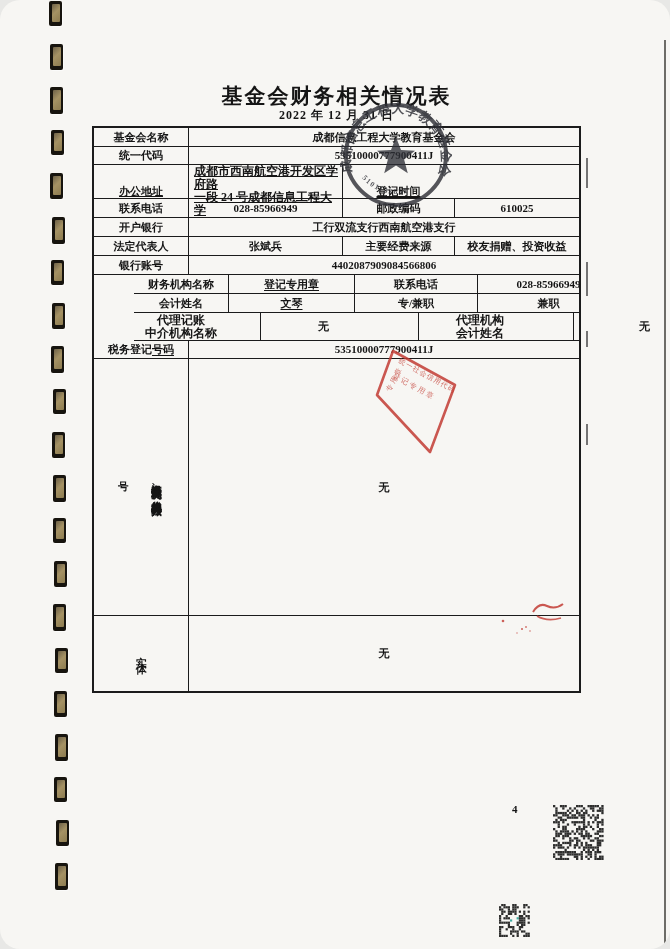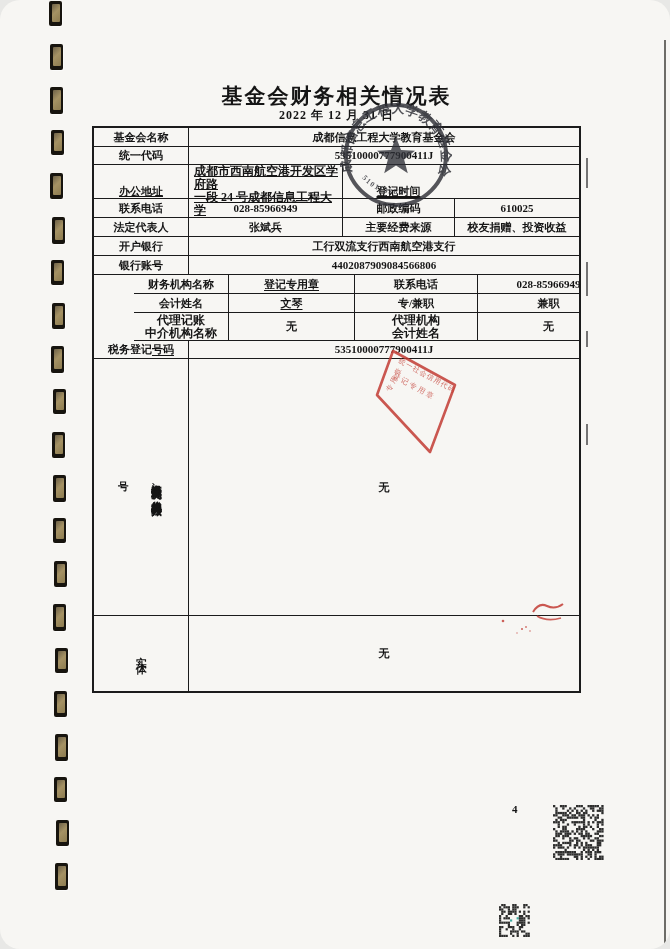--- a/index.html
+++ b/index.html
@@ -23,21 +23,21 @@
   .trow:last-child{border-bottom:none;}
   .g-m{grid-template-columns:94px 391px;}
   .g-a{grid-template-columns:94px 154px 112px 125px;}
   .g-b{grid-template-columns:94px 126px 123px 142px;margin-left:40px;}
   .cell{display:flex;align-items:center;justify-content:center;text-align:center;
         font-size:11px;font-weight:700;line-height:1.15;box-sizing:border-box;position:relative;}
   .cell + .cell{border-left:1.4px solid #1b1b1b;}
   .cell.left{justify-content:flex-start;text-align:left;padding-left:5px;}
   .two-line span{display:block;font-size:12px;line-height:13px;}
   .u{text-decoration:underline;text-underline-offset:2px;}
-  .h19{height:19px;} .h18{height:18px;} .h34{height:34px;text-decoration:underline;} .h28{height:28px;}
+  .h19{height:19px;} .h18{height:18px;} .h34{height:34px;text-decoration:underline;} .h28{height:28px;gap:32px;}
   .h257{height:257px;} .h75{height:75px;}
   .vmain{writing-mode:vertical-rl;position:absolute;right:26px;top:50%;transform:translateY(-50%);
          font-size:10.5px;letter-spacing:.5px;white-space:nowrap;}
   .vovf{position:absolute;left:24px;top:50%;transform:translateY(-50%);font-size:10.5px;}
   .ventity{writing-mode:vertical-rl;font-size:11px;letter-spacing:6px;}
   
   .seal{position:absolute;left:340px;top:100px;width:112px;height:112px;opacity:.92;}
   .diamond{position:absolute;left:362px;top:332px;width:110px;height:130px;}
   .redmarks{position:absolute;left:495px;top:592px;width:100px;height:70px;}
   .dash{position:absolute;left:586px;width:2px;background:#3c3c3c;opacity:.7;}
@@ -146,30 +146,30 @@
         </div>
     </div>
 
     <div class="trow g-a h19">
       <div class="cell">联系电话</div>
       <div class="cell">028-85966949</div>
       <div class="cell">邮政编码</div>
       <div class="cell">610025</div>
     </div>
 
+    <div class="trow g-m h19">
+      <div class="cell">开户银行</div>
+      <div class="cell">工行双流支行西南航空港支行</div>
+    </div>
+
     <div class="trow g-a h19">
       <div class="cell">法定代表人</div>
       <div class="cell">张斌兵</div>
       <div class="cell">主要经费来源</div>
       <div class="cell">校友捐赠、投资收益</div>
-    </div>
-
-    <div class="trow g-m h19">
-      <div class="cell">开户银行</div>
-      <div class="cell">工行双流支行西南航空港支行</div>
     </div>
 
     <div class="trow g-m h19">
       <div class="cell">银行账号</div>
       <div class="cell">4402087909084566806</div>
     </div>
 
     <div class="trow g-b h19">
       <div class="cell">财务机构名称</div>
       <div class="cell">

